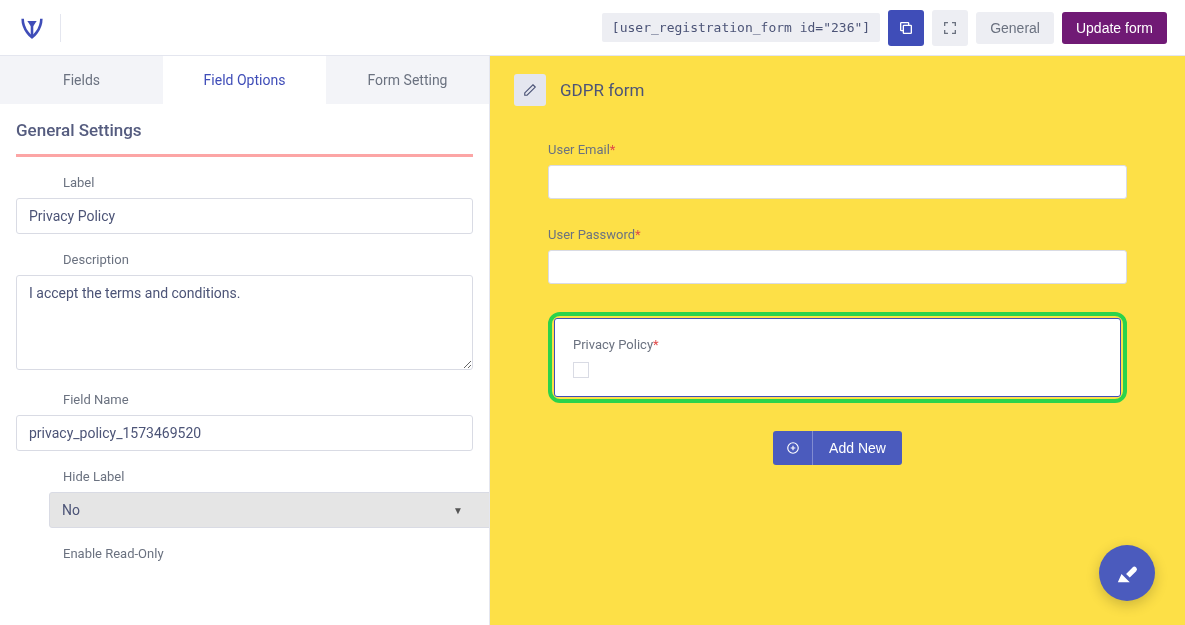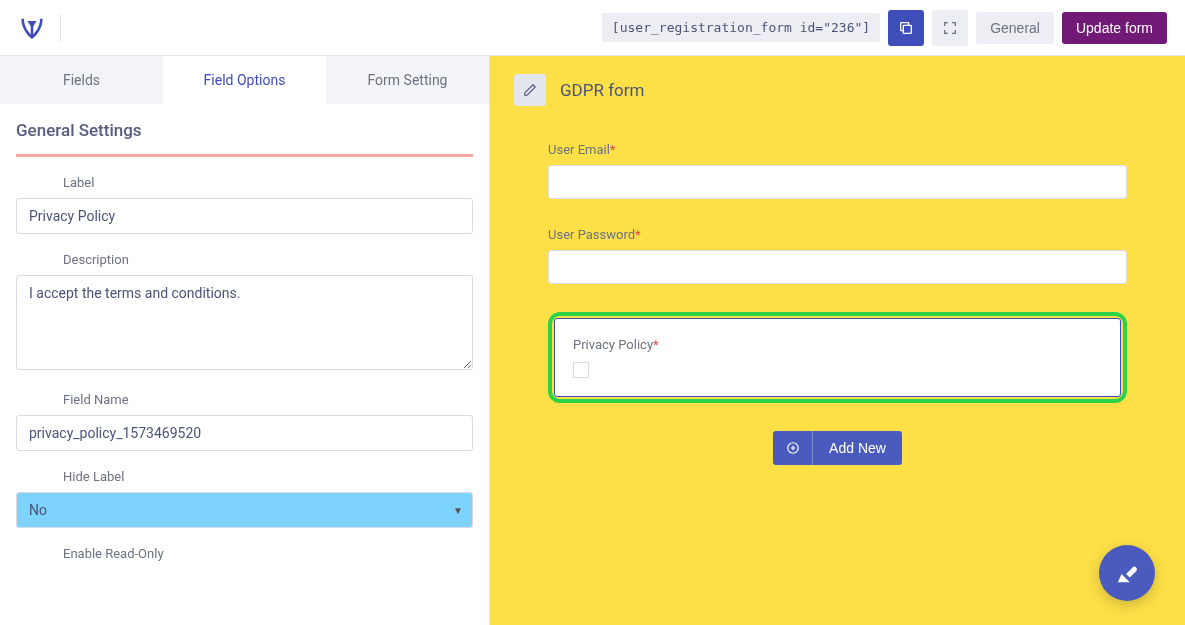--- a/index.html
+++ b/index.html
@@ -21,21 +21,21 @@
   .tabs { display:flex; background:#f3f4f8; height:48px;}
   .tab { flex:1; display:flex; align-items:center; justify-content:center; font-size:14px; color:#6b7280; cursor:pointer;}
   .tab.active { background:#fff; color:#3f4db8;}
   .panel { padding:16px;}
   .section-title { font-size:17px; color:#555c7f; font-weight:500; padding-bottom:14px; border-bottom:3px solid #fca5a5; margin-bottom:18px;}
   .field-row { margin-bottom:18px;}
   .field-label { font-size:13px; color:#6b7280; margin-bottom:8px; display:block;margin-left:47px;}
   .input, .textarea, .select { width:100%; border:1px solid #d9dbe4; border-radius:3px; padding:9px 12px; font-size:14px; color:#4c5477; font-family:inherit; background:#fff;}
   .textarea { height:95px; resize:both;}
   .select-wrap { position:relative;}
-  .select { appearance:none; -webkit-appearance:none; background:#7dd3fc;}
+  .select { appearance:none; -webkit-appearance:none; background:#e5e5e5;margin-left:33px;}
   .select-caret { position:absolute; right:10px; top:50%; transform:translateY(-50%); font-size:10px; color:#555;}
   .canvas { flex:1; background:#fde047; padding:18px 24px; overflow:auto; position:relative;}
   .form-title-row { display:flex; align-items:center; gap:14px; margin-bottom:36px;}
   .edit-icon-box { width:32px; height:32px; background:#e4e6ef; display:flex; align-items:center; justify-content:center; border-radius:3px;}
   .form-title { font-size:17px; color:#4c5477;}
   .form-area { padding:0 34px;}
   .form-field { margin-bottom:28px;}
   .form-field-label { font-size:13px; color:#6b7280; margin-bottom:8px; display:block;}
   .req { color:#e04848;}
   .form-input { width:100%; height:34px; border:1px solid #d9dbe4; border-radius:3px; background:#fff;}

